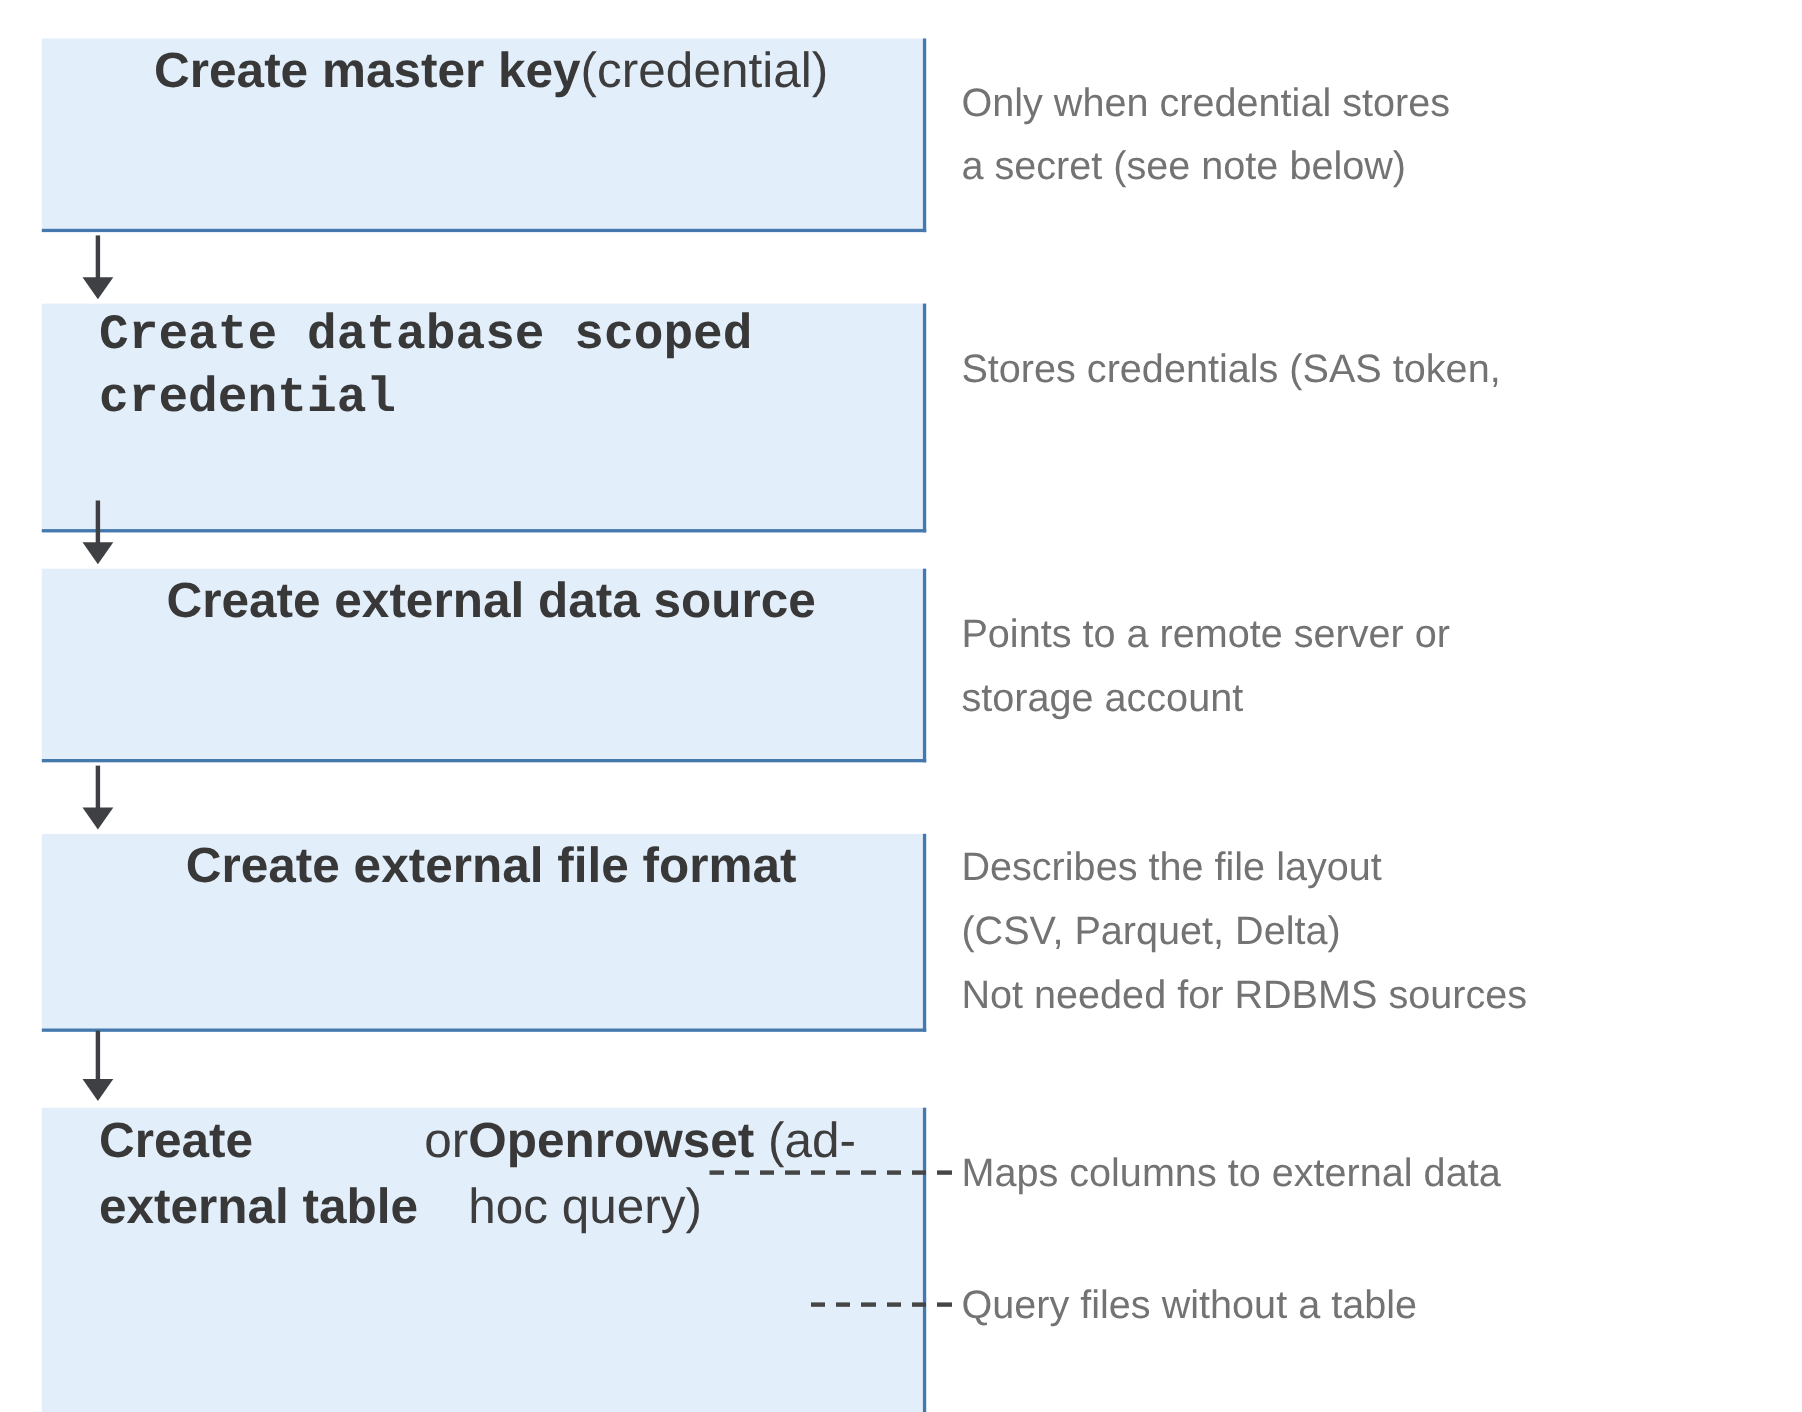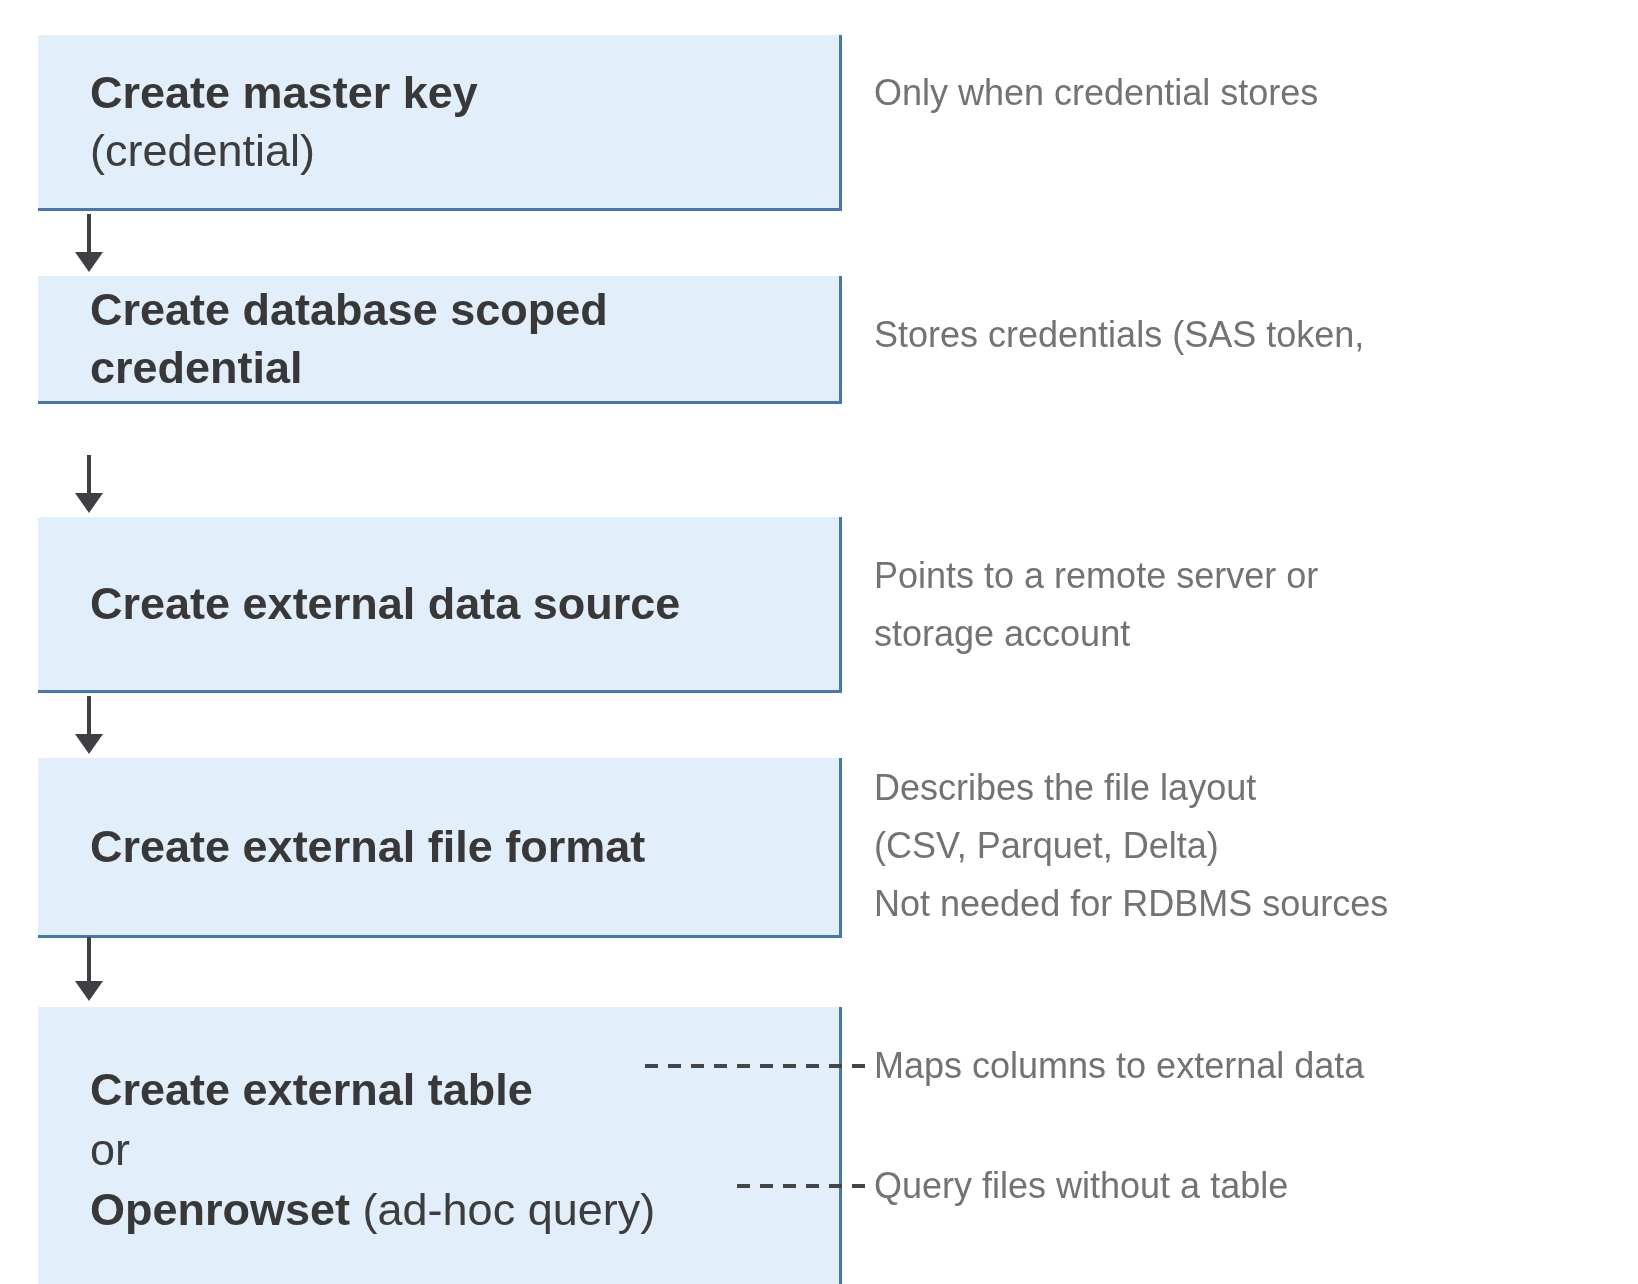--- a/index.html
+++ b/index.html
@@ -16,34 +16,34 @@
   
   .flow-box {
     position: absolute;
     left: 38px;
     width: 804px;
     background: #e3eefb;
     border-right: 3px solid #4579ae;
     border-bottom: 3px solid #4579ae;
     box-sizing: border-box;
     display: flex;
-    flex-direction: column;
+    flex-direction: row;
     justify-content: center;
     padding-left: 52px;
     padding-right: 36px;
     font-size: 45px;
     line-height: 58px;
   }
   .flow-box .title { font-weight: 700; color: #383838; }
   .flow-box .subtitle { font-weight: 400; color: #3d3d3d; }
   .inline-bold { font-weight: 700; color: #383838; }
   .inline-reg { font-weight: 400; color: #3d3d3d; }
 
   #box-1 { top: 35px;   height: 176px; }
-  #box-2 { top: 276px;  height: 128px; }
+  #box-2 { top: 276px;  height: 208px; font-family: Liberation Mono, monospace; }
   #box-3 { top: 517px;  height: 176px; }
   #box-4 { top: 758px;  height: 180px; }
   #box-5 { top: 1007px; height: 288px; line-height: 60px; }
 
   
   .arrow { position: absolute; left: 75px; width: 28px; }
   .arrow .stem {
     position: absolute; left: 12px; top: 0; width: 4px; bottom: 17px;
     background: #3f4043;
   }
@@ -132,20 +132,21 @@
     <div>
       <span class="inline-bold">Openrowset</span><span class="inline-reg"> (ad-hoc query)</span>
     </div>
   </div>
 
   <div class="dash-line" id="dash-1"></div>
   <div class="dash-line" id="dash-2"></div>
 
   <div class="note" id="note-1">
     <div>Only when credential stores</div>
+    <div>a secret (see note below)</div>
   </div>
 
   <div class="note" id="note-2">
     <div>Stores credentials (SAS token,</div>
   </div>
 
   <div class="note" id="note-3">
     <div>Points to a remote server or</div>
     <div>storage account</div>
   </div>

